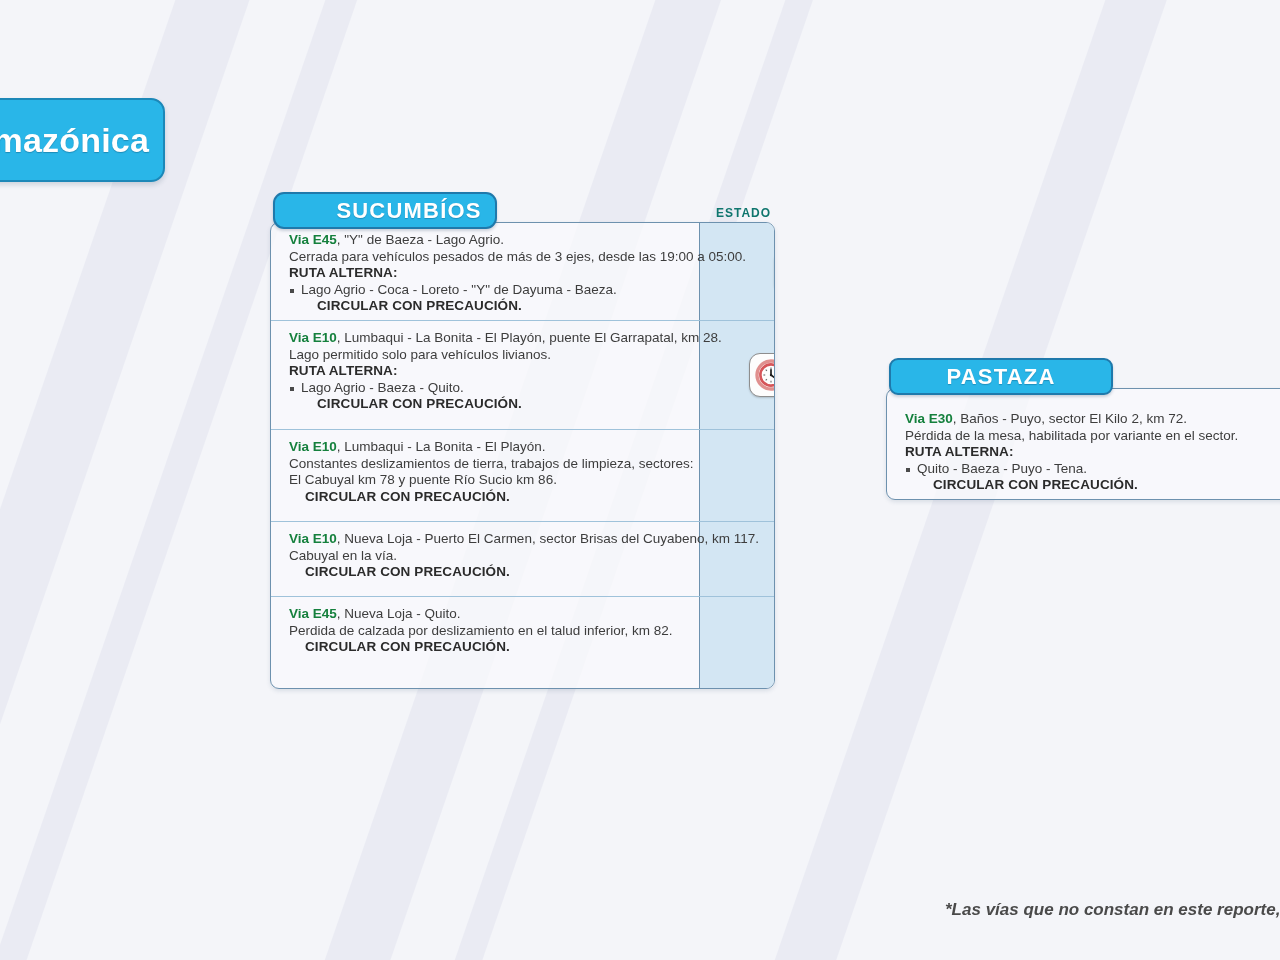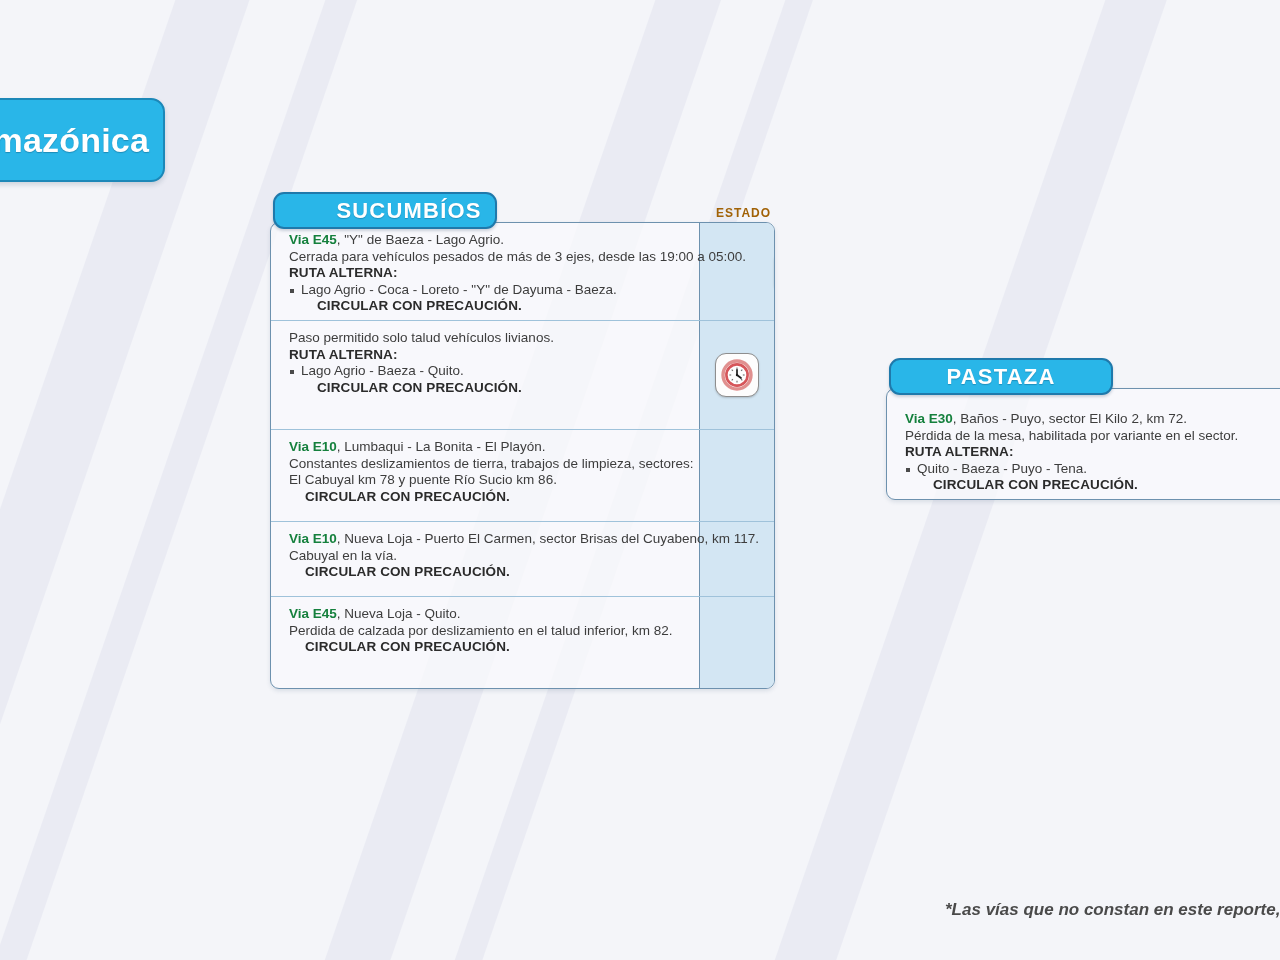--- a/index.html
+++ b/index.html
@@ -86,21 +86,21 @@
     letter-spacing: 1.2px;
     text-shadow: 0 1px 1px rgba(0,60,95,.3);
     white-space: nowrap;
   }
 
   .estado-label {
     position: absolute;
     font-size: 12px;
     font-weight: 700;
     letter-spacing: 1px;
-    color: #a16207;
+    color: #0f766e;
     z-index: 4;
   }
 
   .prov-body {
     position: relative;
     margin-top: -7px;
     background: rgba(250,250,252,.72);
     border: 1.6px solid #6d91ae;
     border-radius: 9px;
     box-shadow: 0 2px 4px rgba(40,70,100,.13);
@@ -235,21 +235,24 @@
         </div>
         <div class="row-state">
           <div class="badge">
             
           </div>
         </div>
       </div>
 
       <div class="row" style="height:109px;">
         <div class="row-text">
-          <div class="ln">Paso permitido solo talud vehículos livianos.</div>
+          <div class="ln title">
+            <b>Via E10</b><span>, Lumbaqui - La Bonita - El Playón, puente El Garrapatal, km 28.</span>
+          </div>
+          <div class="ln">Lago permitido solo para vehículos livianos.</div>
           <div class="ln alterna">RUTA ALTERNA:</div>
           <div class="ln bullet">Lago Agrio - Baeza - Quito.</div>
           <div class="ln caution" style="padding-left:12px;">CIRCULAR CON PRECAUCIÓN.</div>
         </div>
         <div class="row-state">
           <div class="badge">
             <svg width="32" height="32" viewBox="0 0 32 32">
               <circle cx="16" cy="16" r="14" fill="#ffffff" stroke="#e0908f" stroke-width="3.4"></circle>
               <circle cx="16" cy="16" r="10.6" fill="none" stroke="#d6565a" stroke-width="2.6"></circle>
               <circle cx="16" cy="16" r="8" fill="#fdfdfd"></circle>
@@ -306,21 +309,21 @@
         </div>
         <div class="row-state"></div>
       </div>
 
     </div>
   </div>
 </div>
 
 <div class="province" id="prov-pastaza" style="left:886px; top:358px; width:420px;">
 
-  <div class="prov-head" style="width:224px; margin-left:3px;">
+  <div class="prov-head" style="width:224px; margin-left:3px;border-radius:9px;">
     <span class="ptitle">PASTAZA</span>
   </div>
 
   <div class="prov-body" style="width:420px;">
     <div class="rows">
       <div class="row" style="height:110px; border-bottom:none;">
         <div class="row-text" style="padding-top:22px;">
           <div class="ln title">
             <b>Via E30</b><span>, Baños - Puyo, sector El Kilo 2, km 72.</span>
           </div>

